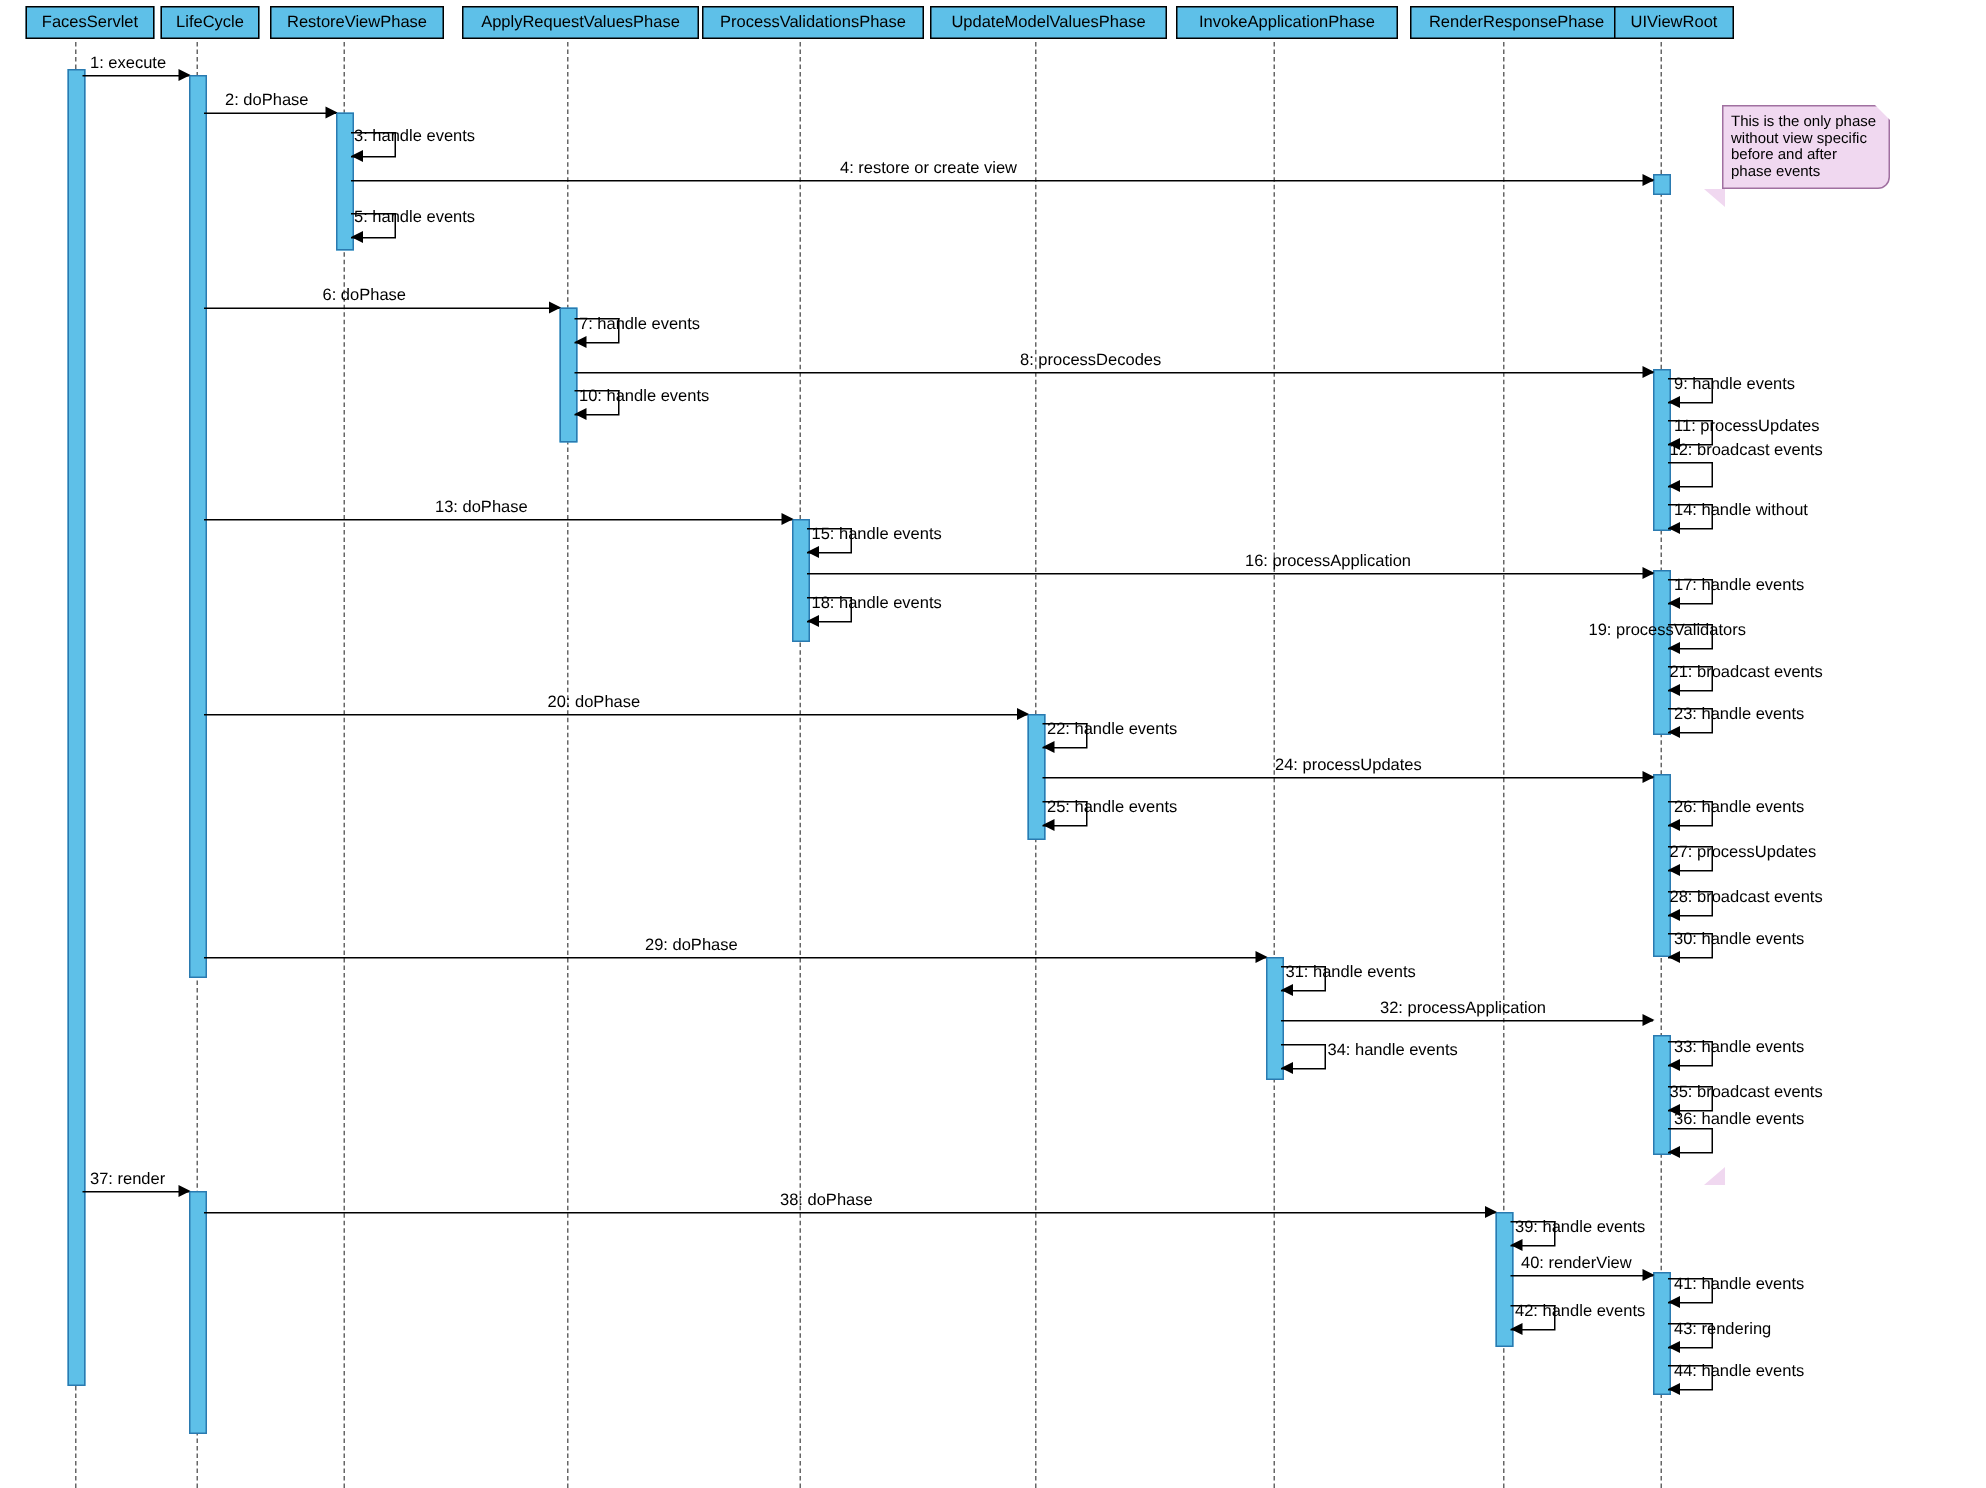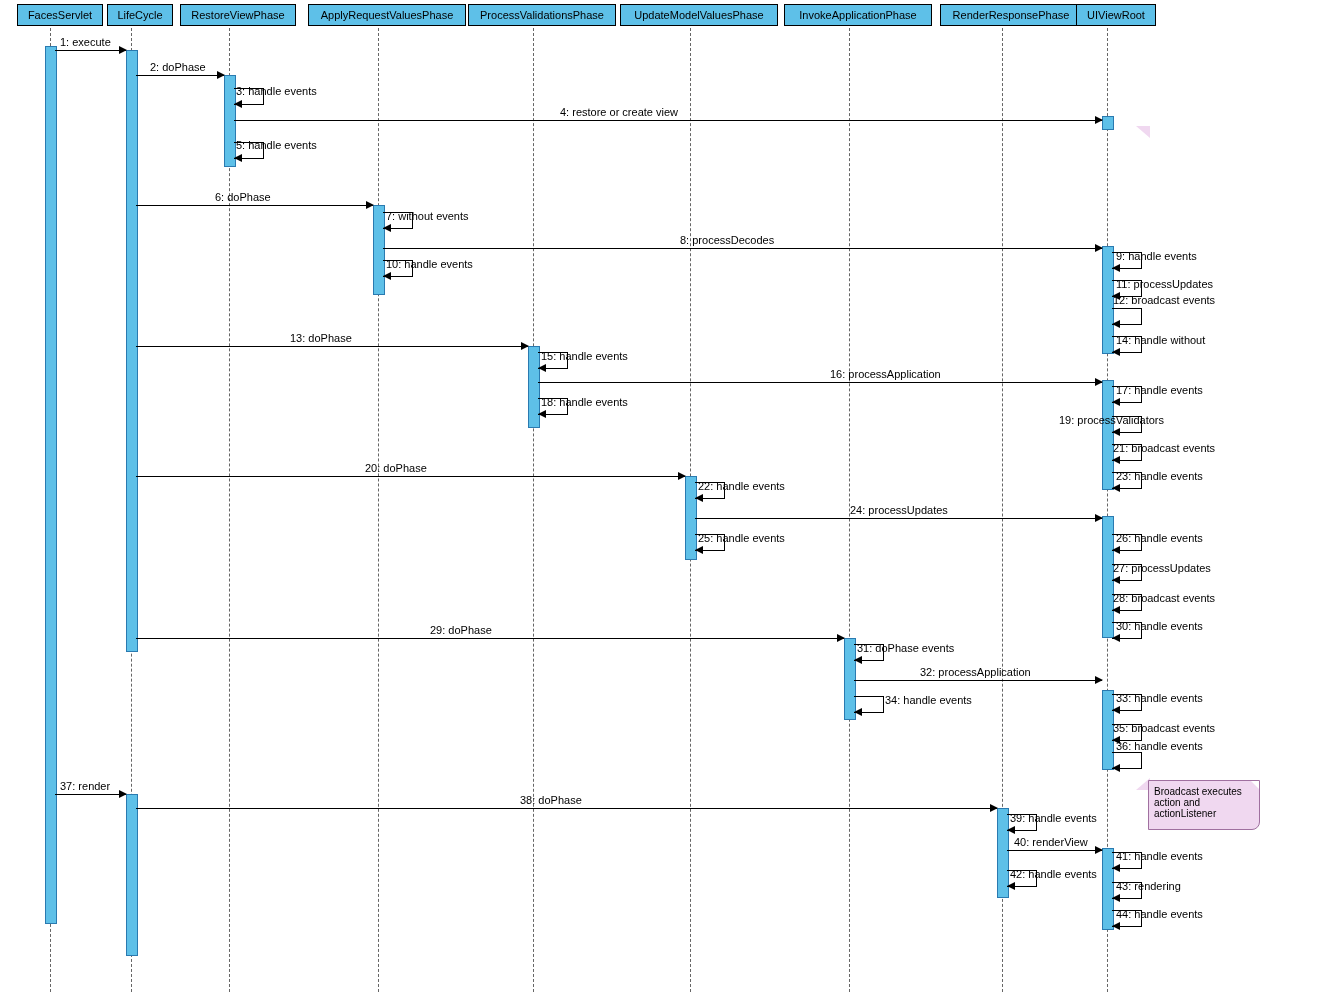--- a/index.html
+++ b/index.html
@@ -93,21 +93,21 @@
       <div class="arrow-r"></div>
     </div>
 <div class="msg-label" style="left:215px;top:191px">6: doPhase</div>
 
 <div class="self" style="left:383px;top:212px;width:30px;height:16px">
   <div class="self-line" style="left:0;top:0;width:30px;height:1px"></div>
   <div class="self-line" style="left:29px;top:0;width:1px;height:16px"></div>
   <div class="self-line" style="left:0;top:16px;width:30px;height:1px"></div>
   <div class="self-arrow" style="left:0;top:12px"></div>
 </div>
-<div class="msg-label" style="left:386px;top:210px">7: without events</div>
+<div class="msg-label" style="left:386px;top:210px">7: handle events</div>
 
 <div class="msg" style="left:383px;top:248px;width:719px">
       <div class="arrow-r"></div>
     </div>
 <div class="msg-label" style="left:680px;top:234px">8: processDecodes</div>
 
 <div class="self" style="left:1112px;top:252px;width:30px;height:16px">
   <div class="self-line" style="left:0;top:0;width:30px;height:1px"></div>
   <div class="self-line" style="left:29px;top:0;width:1px;height:16px"></div>
   <div class="self-line" style="left:0;top:16px;width:30px;height:1px"></div>
@@ -267,21 +267,21 @@
   <div class="self-arrow" style="left:0;top:12px"></div>
 </div>
 <div class="msg-label" style="left:1116px;top:620px">30: handle events</div>
 
 <div class="self" style="left:854px;top:644px;width:30px;height:16px">
   <div class="self-line" style="left:0;top:0;width:30px;height:1px"></div>
   <div class="self-line" style="left:29px;top:0;width:1px;height:16px"></div>
   <div class="self-line" style="left:0;top:16px;width:30px;height:1px"></div>
   <div class="self-arrow" style="left:0;top:12px"></div>
 </div>
-<div class="msg-label" style="left:857px;top:642px">31: doPhase events</div>
+<div class="msg-label" style="left:857px;top:642px">31: handle events</div>
 
 <div class="msg" style="left:854px;top:680px;width:248px">
       <div class="arrow-r"></div>
     </div>
 <div class="msg-label" style="left:920px;top:666px">32: processApplication</div>
 
 <div class="self" style="left:1112px;top:694px;width:30px;height:16px">
   <div class="self-line" style="left:0;top:0;width:30px;height:1px"></div>
   <div class="self-line" style="left:29px;top:0;width:1px;height:16px"></div>
   <div class="self-line" style="left:0;top:16px;width:30px;height:1px"></div>
@@ -361,21 +361,21 @@
 <div class="msg-label" style="left:1116px;top:880px">43: rendering</div>
 
 <div class="self" style="left:1112px;top:910px;width:30px;height:16px">
   <div class="self-line" style="left:0;top:0;width:30px;height:1px"></div>
   <div class="self-line" style="left:29px;top:0;width:1px;height:16px"></div>
   <div class="self-line" style="left:0;top:16px;width:30px;height:1px"></div>
   <div class="self-arrow" style="left:0;top:12px"></div>
 </div>
 <div class="msg-label" style="left:1116px;top:908px">44: handle events</div>
 
+<div class="note" style="left:1148px;top:70px;width:100px">
+  <span>This is the only phase without view specific before and after phase events</span>
+  <div class="note-corner"></div>
+</div>
 <div class="note-callout" style="left:1136px;top:126px"></div>
 
-<div class="note" style="left:1148px;top:780px;width:100px;height:38px;overflow:hidden">
-  <span>Broadcast executes action and actionListener</span>
-  <div class="note-corner"></div>
-</div>
 <div class="note-callout" style="left:1136px;top:778px;transform:scaleY(-1)"></div>
 
 </div>
 
 </body></html>

